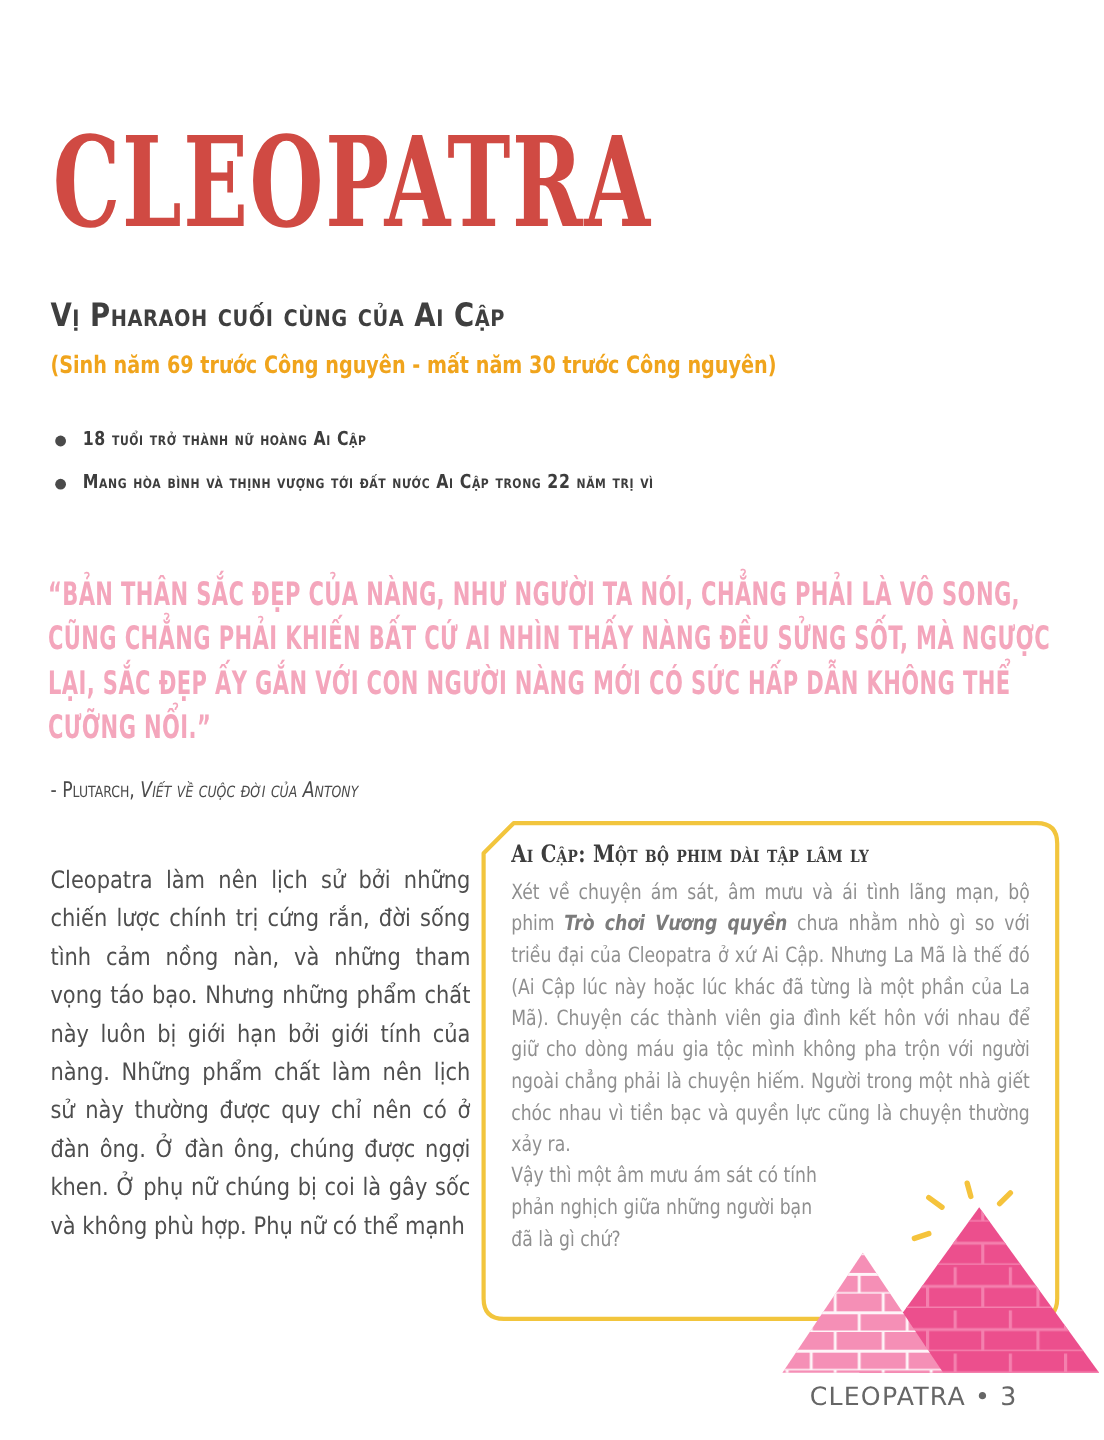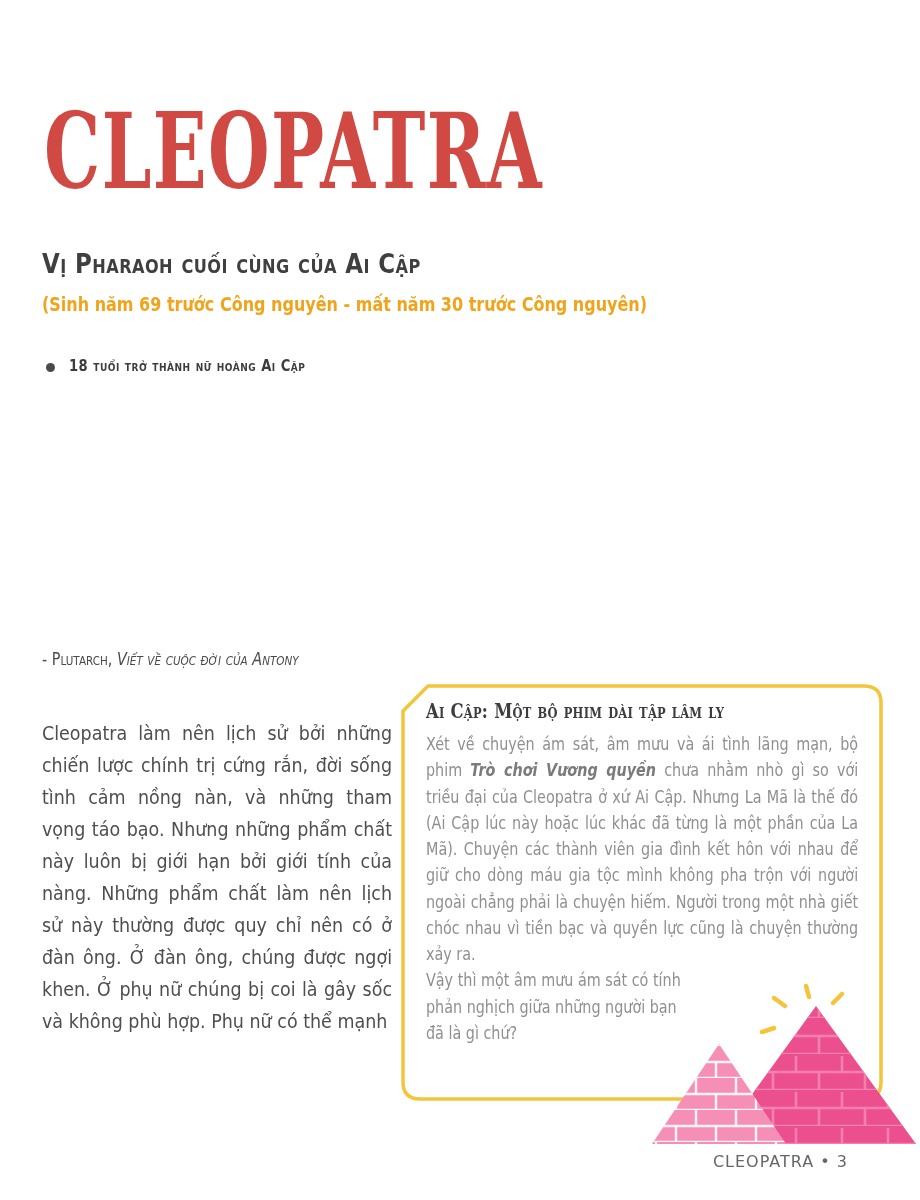--- a/index.html
+++ b/index.html
@@ -68,41 +68,48 @@
   }
   .infobox-body .emph { font-weight:bold; font-style:italic; color:#7b7b7b; }
   .infobox-body-tail {
     width:332px; font-size:17.5px; color:#8f8f8f; line-height:1.5; text-align:left;
   }
 
   .pyramids { position:absolute; left:646px; top:982px; }
 
   .footer {
     position:absolute; right:72px; top:1152px;
-    font-size:16px; color:#666666; letter-spacing:1px;
+    font-size:21px; color:#666666; letter-spacing:1px;
   }
 </style>
 </head>
 <body>
 
 <div class="page">
 
   <div class="title">CLEOPATRA</div>
 
   <div class="subtitle">Vị Pharaoh cuối cùng của Ai Cập</div>
 
   <div class="dates">(Sinh năm 69 trước Công nguyên - mất năm 30 trước Công nguyên)</div>
 
   <div class="bullets">
     <div class="bullet-row">
       <span class="bullet-dot"></span>
       <span class="bullet-text">18 tuổi trở thành nữ hoàng Ai Cập</span>
     </div>
+    <div class="bullet-row">
+      <span class="bullet-dot"></span>
+      <span class="bullet-text">Mang hòa bình và thịnh vượng tới đất nước Ai Cập trong 22 năm trị vì</span>
+    </div>
   </div>
 
+  <div class="quote-outer">
+    <div class="quote">“BẢN THÂN SẮC ĐẸP CỦA NÀNG, NHƯ NGƯỜI TA NÓI, CHẲNG PHẢI LÀ VÔ SONG, CŨNG CHẲNG PHẢI KHIẾN BẤT CỨ AI NHÌN THẤY NÀNG ĐỀU SỬNG SỐT, MÀ NGƯỢC LẠI, SẮC ĐẸP ẤY GẮN VỚI CON NGƯỜI NÀNG MỚI CÓ SỨC HẤP DẪN KHÔNG THỂ CƯỠNG NỔI.”</div>
+  </div>
 
   <div class="attribution">
     <span>- Plutarch, </span><span class="italic">Viết về cuộc đời của Antony</span>
   </div>
 
   <div class="left-col-outer">
     <div class="left-col">Cleopatra làm nên lịch sử bởi những chiến lược chính trị cứng rắn, đời sống tình cảm nồng nàn, và những tham vọng táo bạo. Nhưng những phẩm chất này luôn bị giới hạn bởi giới tính của nàng. Những phẩm chất làm nên lịch sử này thường được quy chỉ nên có ở đàn ông. Ở đàn ông, chúng được ngợi khen. Ở phụ nữ chúng bị coi là gây sốc và không phù hợp. Phụ nữ có thể mạnh</div>
   </div>
 
   <div class="infobox">

